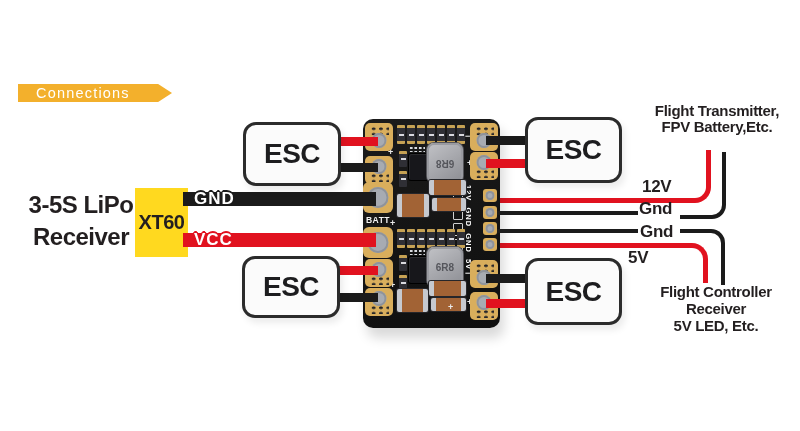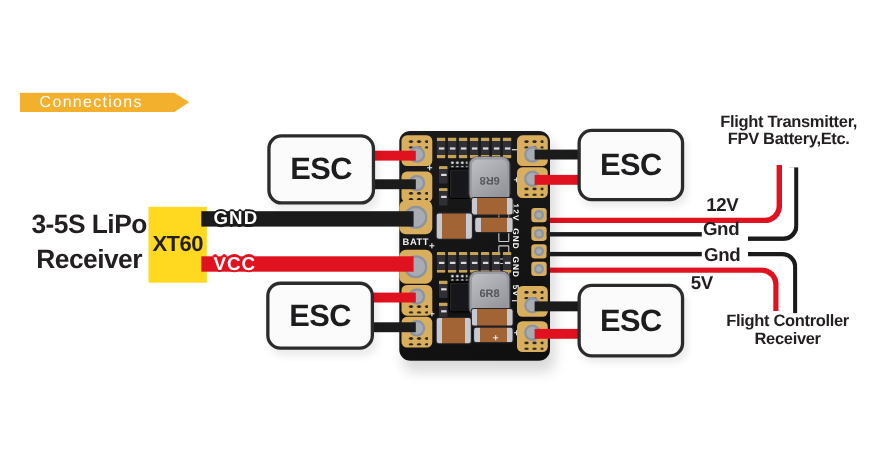--- a/index.html
+++ b/index.html
@@ -237,15 +237,16 @@
   <div class="out-label" style="left:640px;top:222px;">Gnd</div>
   <div class="out-label" style="left:628px;top:248px;">5V</div>
 
   <div class="annot" style="left:637px;top:103px;width:160px;line-height:16px;">
     <div>Flight Transmitter,</div>
     <div>FPV Battery,Etc.</div>
   </div>
   <div class="annot" style="left:635px;top:283px;width:162px;line-height:17px;">
     <div>Flight Controller</div>
     <div>Receiver</div>
+    <div>5V LED, Etc.</div>
   </div>
 
 </div>
 
 </body></html>

